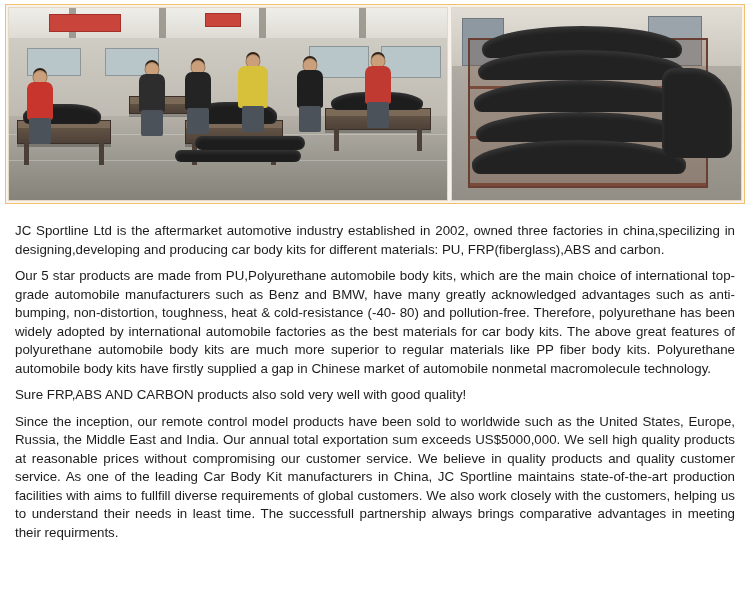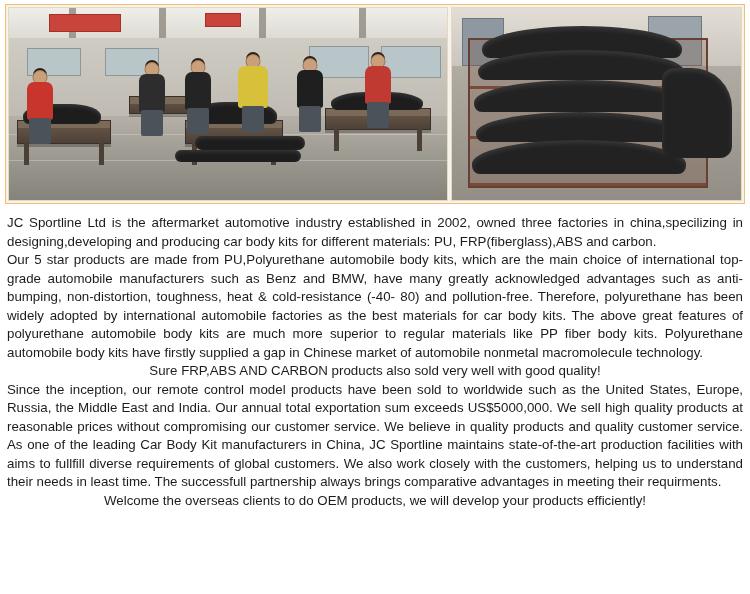--- a/index.html
+++ b/index.html
@@ -150,25 +150,25 @@
   }
 
   
   .content {
     padding: 10px 7px 0 7px;
     font-size: 13.3px;
     line-height: 18.5px;
     color: #1c1c1c;
   }
   .content p {
-    margin: 0;
+    margin: 8px;
     text-align: justify;
     text-justify: inter-word;
   }
-  .content p.nojust { text-align: center; }
+  .content p.nojust { text-align: left; }
 </style>
 </head>
 <body>
 
 <div class="page">
 
   <div class="banner">
 
     <div class="photo photo-left">
       <div class="ws">
@@ -275,16 +275,15 @@
         <div class="bumper" style="left:210px; top:60px; width:70px; height:90px; border-radius:12px 40px 12px 12px;"></div>
       </div>
     </div>
   </div>
 
   <div class="content">
     <p>JC Sportline Ltd is the aftermarket automotive industry established in 2002, owned three factories in china,specilizing in designing,developing and producing car body kits for different materials: PU, FRP(fiberglass),ABS and carbon.</p>
     <p>Our 5 star products are made from PU,Polyurethane automobile body kits, which are the main choice of international top-grade automobile manufacturers such as Benz and BMW, have many greatly acknowledged advantages such as anti-bumping, non-distortion, toughness, heat &amp; cold-resistance (-40- 80) and pollution-free. Therefore, polyurethane has been widely adopted by international automobile factories as the best materials for car body kits. The above great features of polyurethane automobile body kits are much more superior to regular materials like PP fiber body kits. Polyurethane automobile body kits have firstly supplied a gap in Chinese market of automobile nonmetal macromolecule technology.</p>
     <p class="nojust">Sure FRP,ABS AND CARBON products also sold very well with good quality!</p>
     <p>Since the inception, our remote control model products have been sold to worldwide such as the United States, Europe, Russia, the Middle East and India. Our annual total exportation sum exceeds US$5000,000. We sell high quality products at reasonable prices without compromising our customer service. We believe in quality products and quality customer service. As one of the leading Car Body Kit manufacturers in China, JC Sportline maintains state-of-the-art production facilities with aims to fullfill diverse requirements of global customers. We also work closely with the customers, helping us to understand their needs in least time. The successfull partnership always brings comparative advantages in meeting their requirments.</p>
-    <p class="nojust">Welcome the overseas clients to do OEM products, we will develop your products efficiently!</p>
   </div>
 
 </div>
 
 </body></html>

